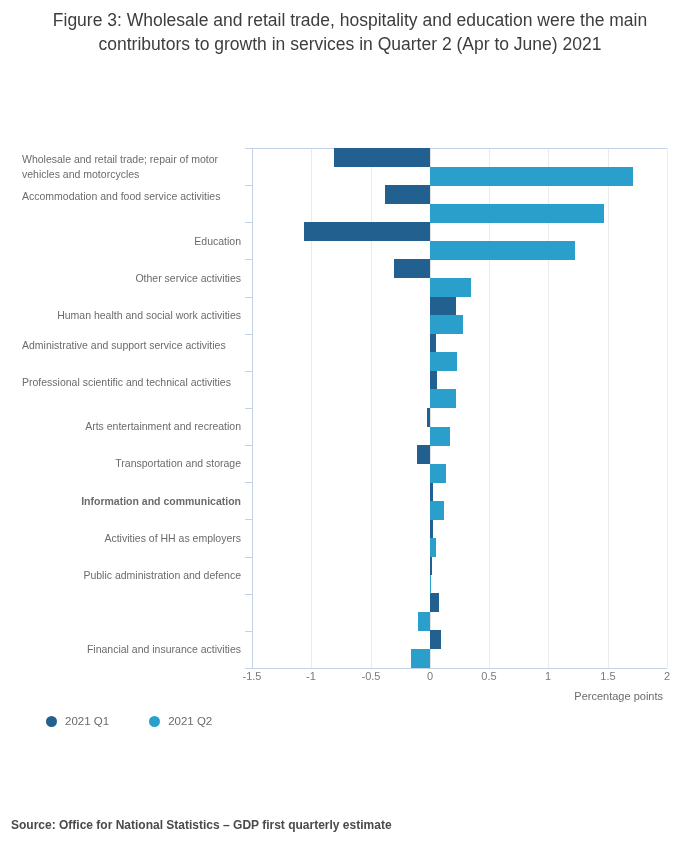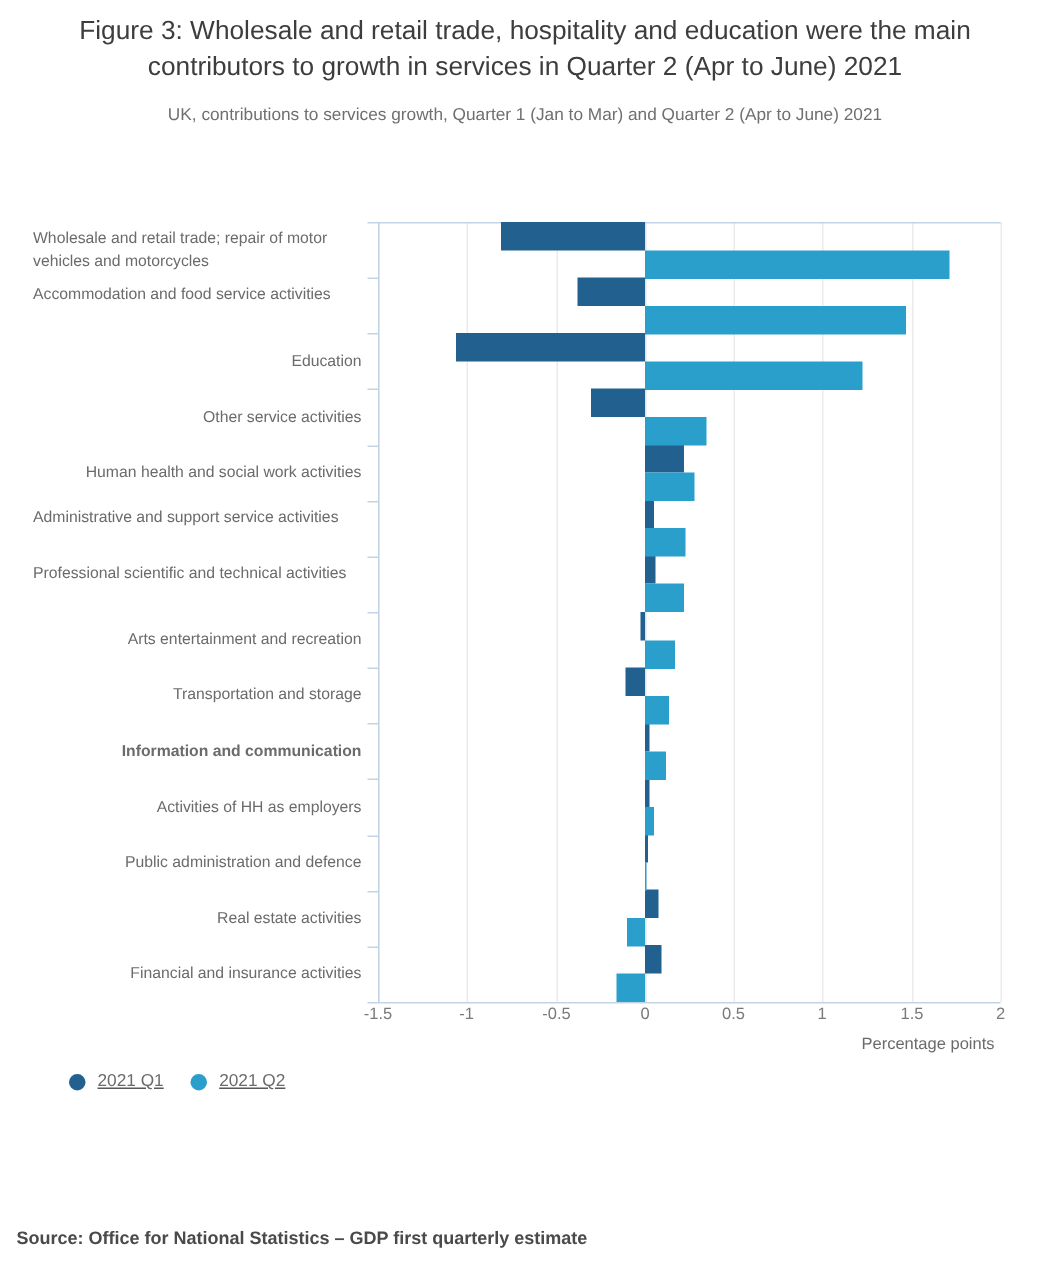--- a/index.html
+++ b/index.html
@@ -146,22 +146,21 @@
     color: #6b6b6b;
   }
 
   
   .legend {
     position: absolute;
     left: 46px;
     top: 715px;
     display: flex;
     align-items: flex-end;
-    gap: 18px;
-    text-decoration: underline;
+    gap: 40px;
   }
   .legend-item {
     display: flex;
     align-items: center;
     gap: 8px;
   }
   .legend-dot {
     width: 11px;
     height: 11px;
     border-radius: 50%;
@@ -180,21 +179,20 @@
     font-size: 12px;
     font-weight: bold;
     color: #4a4a4a;
   }
 </style>
 </head>
 <body>
 
 <div class="titles">
   <div class="fig-title">Figure 3: Wholesale and retail trade, hospitality and education were the main contributors to growth in services in Quarter 2 (Apr to June) 2021</div>
-  <div class="fig-subtitle">UK, contributions to services growth, Quarter 1 (Jan to Mar) and Quarter 2 (Apr to June) 2021</div>
 </div>
 
 <div class="chart-wrap">
   <div id="gridlines">
       <div class="gridline" style="left: 252px;"></div>
       <div class="gridline" style="left: 311px;"></div>
       <div class="gridline" style="left: 371px;"></div>
       <div class="gridline zero" style="left: 430px;"></div>
       <div class="gridline" style="left: 489px;"></div>
       <div class="gridline" style="left: 548px;"></div>
@@ -227,21 +225,20 @@
       <div class="ylabel" style="top: 85.6071px;">Education</div>
       <div class="ylabel" style="top: 159.893px;">Human health and social work activities</div>
       <div class="ylabel" style="top: 122.75px;">Other service activities</div>
       <div class="ylabel wrap" style="top: 189.786px;">Administrative and support service activities</div>
       <div class="ylabel wrap" style="top: 226.929px;">Professional scientific and technical activities</div>
       <div class="ylabel" style="top: 271.321px; padding-left: 23px;">Arts entertainment and recreation</div>
       <div class="ylabel" style="top: 308.464px;">Transportation and storage</div>
       <div class="ylabel" style="top: 345.607px; font-weight: bold;">Information and communication</div>
       <div class="ylabel" style="top: 382.75px; padding-left: 32px;">Activities of HH as employers</div>
       <div class="ylabel" style="top: 419.893px;">Public administration and defence</div>
-      <div class="ylabel" style="top: 457.036px;">Real estate activities</div>
       <div class="ylabel" style="top: 494.179px;">Financial and insurance activities</div>
     </div>
   <div class="plot" id="bars">
       <div class="bar q1" title="2021 Q1: -0.81" style="left: 81.8143px; width: 96.0429px; top: -0.428571px; background: rgb(33, 96, 143);"></div>
       <div class="bar q1" title="2021 Q1: -0.38" style="left: 132.8px; width: 45.0571px; top: 36.7143px; background: rgb(33, 96, 143);"></div>
       <div class="bar q1" title="2021 Q1: -1.06" style="left: 52.1714px; width: 125.686px; top: 73.8571px; background: rgb(33, 96, 143);"></div>
       <div class="bar q1" title="2021 Q1: -0.3" style="left: 142.286px; width: 35.5714px; top: 111px; background: rgb(33, 96, 143);"></div>
       <div class="bar q1" title="2021 Q1: 0.22" style="left: 177.857px; width: 26.0857px; top: 148.143px; background: rgb(33, 96, 143);"></div>
       <div class="bar q1" title="2021 Q1: 0.05" style="left: 177.857px; width: 5.92857px; top: 185.286px; background: rgb(33, 96, 143);"></div>
       <div class="bar q1" title="2021 Q1: 0.06" style="left: 177.857px; width: 7.11429px; top: 222.429px; background: rgb(33, 96, 143);"></div>

